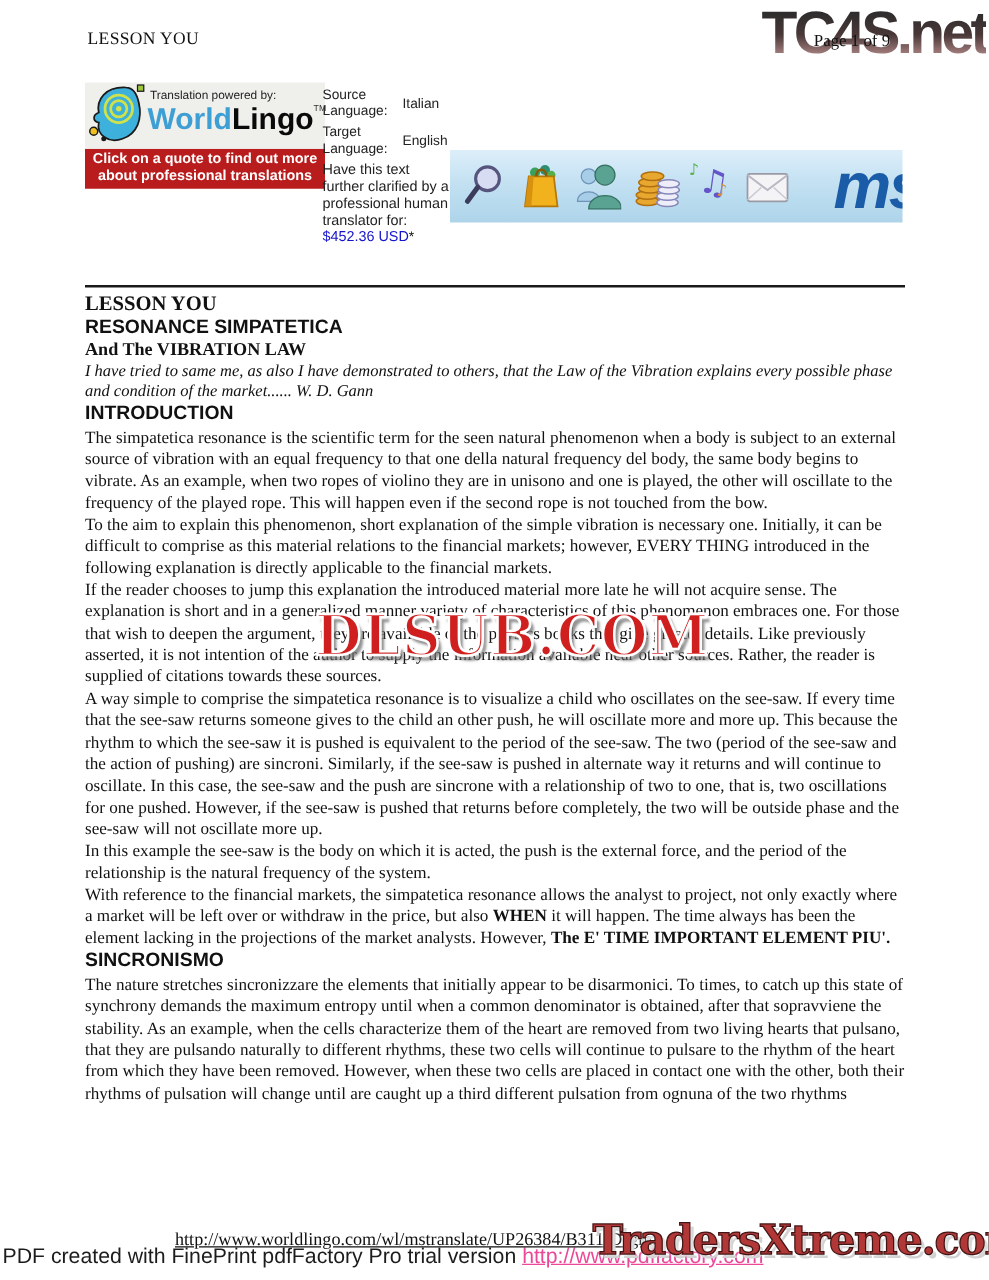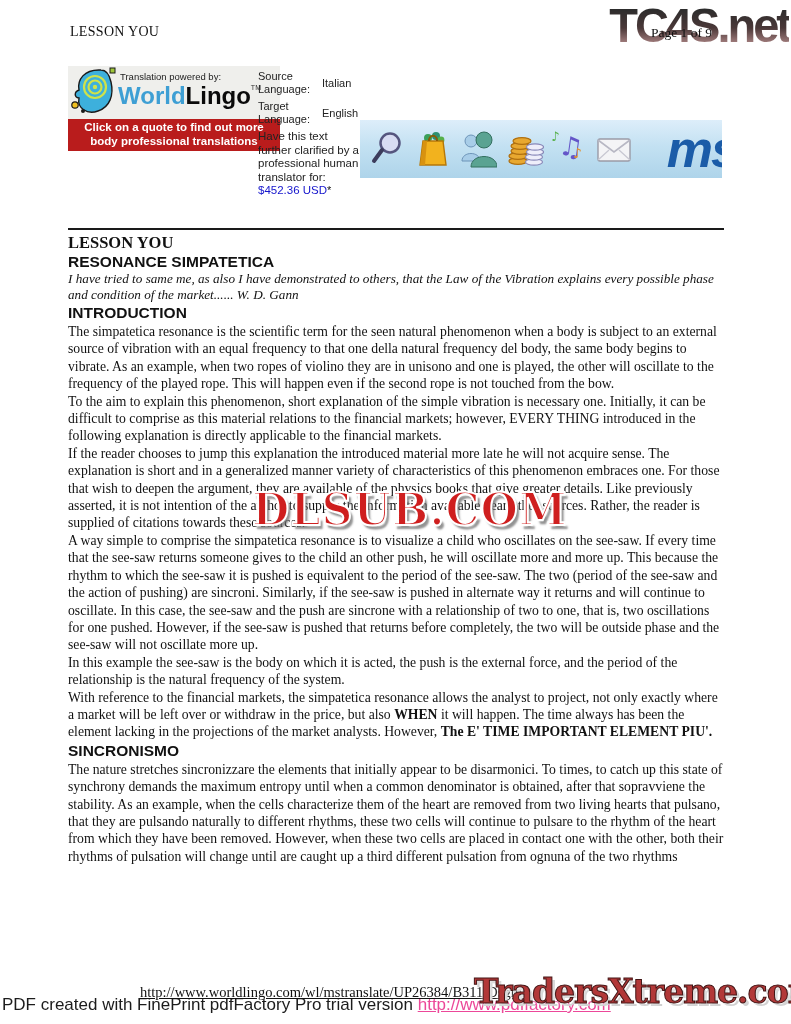--- a/index.html
+++ b/index.html
@@ -9,21 +9,21 @@
   
   .hdr-left{position:absolute;left:70px;top:24px;font-size:14px;letter-spacing:.3px;}
   .tc4s{position:absolute;right:2px;top:2px;font-family:"Liberation Sans",sans-serif;
         font-weight:bold;font-size:47px;letter-spacing:-3px;line-height:1;
         background:linear-gradient(#2c2c2c 15%,#4a3838 55%,#b98f8f 95%);
         -webkit-background-clip:text;background-clip:text;color:transparent;
         transform:scaleY(1.02);}
   .page-num{position:absolute;left:651px;top:25px;font-size:13.5px;z-index:3;}
 
   
-  .wl-box{position:absolute;left:68px;top:66px;width:212px;}
+  .wl-box{position:absolute;left:68px;top:66px;width:192px;}
   .wl-top{background:#efefec;height:53px;position:relative;}
   .wl-head{position:absolute;left:2px;top:1px;}
   .wl-pwr{position:absolute;left:52px;top:5px;font-family:"Liberation Sans",sans-serif;
           font-size:9.5px;color:#222;}
   .wl-brand{position:absolute;left:50px;top:18px;font-family:"Liberation Sans",sans-serif;
             font-weight:bold;font-size:24px;line-height:1;}
   .wl-world{color:#3e9fd4;} .wl-lingo{color:#0a0a0a;}
   .wl-tm{font-size:7px;vertical-align:top;color:#333;font-weight:normal;}
   .wl-banner{background:#b91c1c;color:#fff;font-family:"Liberation Sans",sans-serif;
              font-weight:bold;font-size:11.5px;text-align:center;line-height:13.5px;
@@ -102,21 +102,21 @@
       <circle cx="25" cy="20" r="2.2" fill="#cfe24a"></circle>
       <circle cx="5" cy="38" r="3.2" fill="#f0c020" stroke="#1a1a1a" stroke-width="1.2"></circle>
       <circle cx="13" cy="44" r="2" fill="#1a1a1a"></circle>
       <rect x="40" y="1" width="5" height="5" fill="#9fc63a" stroke="#1a1a1a" stroke-width="1"></rect>
     </svg>
     <div class="wl-pwr">Translation powered by:</div>
     <div class="wl-brand"><span class="wl-world">World</span><span class="wl-lingo">Lingo</span><span class="wl-tm">TM</span></div>
   </div>
   <div class="wl-banner">
     <span>Click on a quote to find out more</span>
-    <span>body professional translations</span>
+    <span>about professional translations</span>
   </div>
 </div>
 
 <div class="lang-col">
   <div class="lang-row">
     <div class="lang-label">Source Language:</div>
     <div class="lang-val">Italian</div>
   </div>
   <div class="lang-row">
     <div class="lang-label">Target Language:</div>
@@ -181,20 +181,21 @@
     </svg>
   </div>
   <div class="msn-ms">ms</div>
 </div>
 
 <div class="rule"></div>
 
 <div class="article">
   <div class="a-title">LESSON YOU</div>
   <div class="a-sub">RESONANCE SIMPATETICA</div>
+  <div class="a-sub2">And The VIBRATION LAW</div>
   <div class="a-quote">I have tried to same me, as also I have demonstrated to others, that the Law of the Vibration explains every possible phase and condition of the market...... W. D. Gann</div>
   <div class="a-h">INTRODUCTION</div>
   <p>The simpatetica resonance is the scientific term for the seen natural phenomenon when a body is subject to an external source of vibration with an equal frequency to that one della natural frequency del body, the same body begins to vibrate. As an example, when two ropes of violino they are in unisono and one is played, the other will oscillate to the frequency of the played rope. This will happen even if the second rope is not touched from the bow.</p>
   <p>To the aim to explain this phenomenon, short explanation of the simple vibration is necessary one. Initially, it can be difficult to comprise as this material relations to the financial markets; however, EVERY THING introduced in the following explanation is directly applicable to the financial markets.</p>
   <p>If the reader chooses to jump this explanation the introduced material more late he will not acquire sense. The explanation is short and in a generalized manner variety of characteristics of this phenomenon embraces one. For those that wish to deepen the argument, they are available of the physics books that give greater details. Like previously asserted, it is not intention of the author to supply the information available near other sources. Rather, the reader is supplied of citations towards these sources.</p>
   <p>A way simple to comprise the simpatetica resonance is to visualize a child who oscillates on the see-saw. If every time that the see-saw returns someone gives to the child an other push, he will oscillate more and more up. This because the rhythm to which the see-saw it is pushed is equivalent to the period of the see-saw. The two (period of the see-saw and the action of pushing) are sincroni. Similarly, if the see-saw is pushed in alternate way it returns and will continue to oscillate. In this case, the see-saw and the push are sincrone with a relationship of two to one, that is, two oscillations for one pushed. However, if the see-saw is pushed that returns before completely, the two will be outside phase and the see-saw will not oscillate more up.</p>
   <p>In this example the see-saw is the body on which it is acted, the push is the external force, and the period of the relationship is the natural frequency of the system.</p>
   <p><span>With reference to the financial markets, the simpatetica resonance allows the analyst to project, not only exactly where a market will be left over or withdraw in the price, but also </span><span class="b">WHEN</span><span> it will happen. The time always has been the element lacking in the projections of the market analysts. However, </span><span class="b">The E' TIME IMPORTANT ELEMENT PIU'.</span></p>
   <div class="a-h">SINCRONISMO</div>
   <p>The nature stretches sincronizzare the elements that initially appear to be disarmonici. To times, to catch up this state of synchrony demands the maximum entropy until when a common denominator is obtained, after that sopravviene the stability. As an example, when the cells characterize them of the heart are removed from two living hearts that pulsano, that they are pulsando naturally to different rhythms, these two cells will continue to pulsare to the rhythm of the heart from which they have been removed. However, when these two cells are placed in contact one with the other, both their rhythms of pulsation will change until are caught up a third different pulsation from ognuna of the two rhythms</p>

